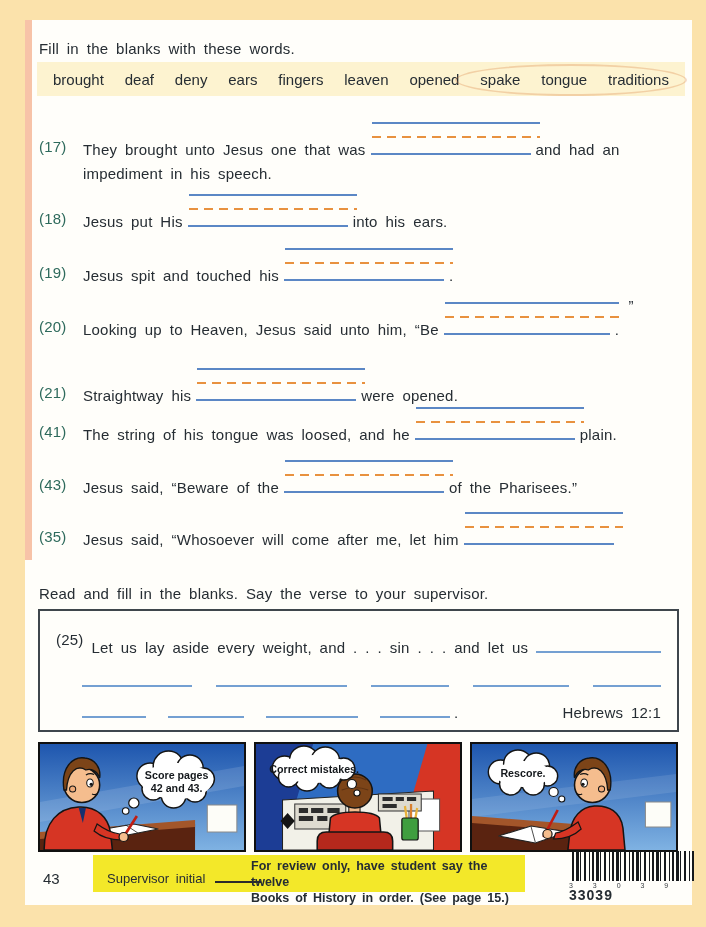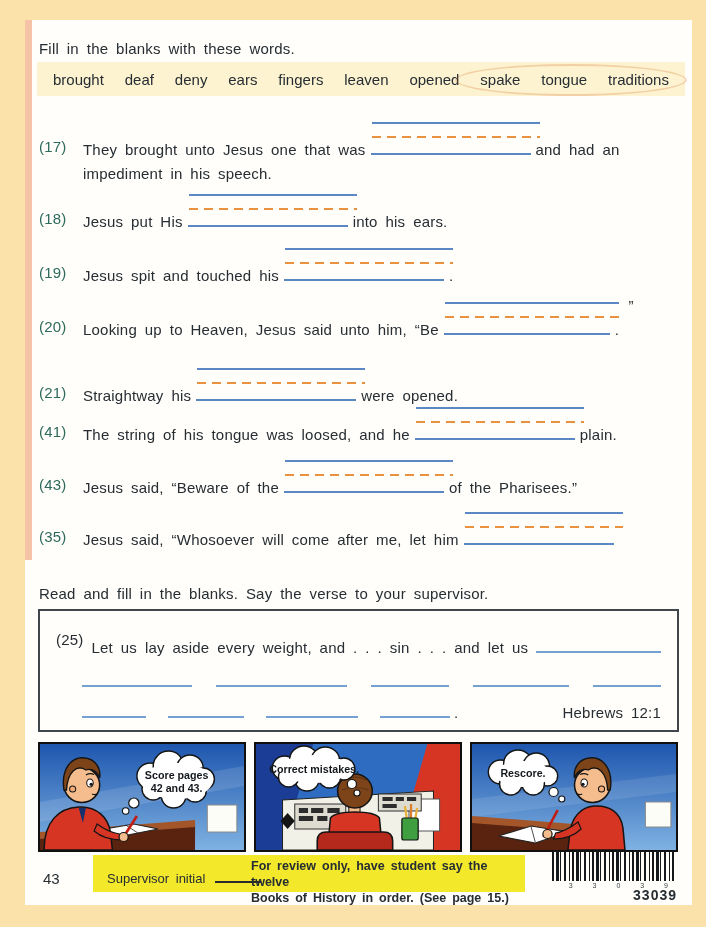--- a/index.html
+++ b/index.html
@@ -45,21 +45,21 @@
   .comics{position:absolute;left:13px;top:722px;display:flex;gap:8px;}
   .panel{width:208px;height:110px;border:2px solid #101010;background:#2e6cc2;}
   .panel svg{display:block;width:100%;height:100%;}
   .bubble-txt{font-family:"Liberation Sans","DejaVu Sans",sans-serif;font-size:10.5px;font-weight:700;fill:#14181c;}
 
   .page-num{position:absolute;left:18px;top:850px;font-size:15px;font-weight:500;}
   .super-box{position:absolute;left:68px;top:835px;width:432px;height:37px;background:var(--hl);}
   .sup-left{position:absolute;left:14px;bottom:6px;font-size:13px;font-weight:500;word-spacing:3px;}
   .sup-line{display:inline-block;width:46px;border-bottom:2px solid #2b2b2b;height:10px;margin-left:10px;}
   .review{position:absolute;left:158px;top:3px;font-size:12.5px;font-weight:700;line-height:16px;word-spacing:2.5px;}
-  .barcode{position:absolute;left:524px;top:831px;width:128px;text-align:right;}
+  .barcode{position:absolute;left:544px;top:831px;width:128px;text-align:left;}
   .bars{height:30px;margin:0 3px;background:repeating-linear-gradient(90deg,
     #15181b 0 2px,transparent 2px 4px,#15181b 4px 7px,transparent 7px 8px,
     #15181b 8px 9px,transparent 9px 12px,#15181b 12px 14px,transparent 14px 17px,
     #15181b 17px 18px,transparent 18px 20px);}
   .bdigits{font-size:7px;letter-spacing:9px;color:#3a3f44;margin-top:1px;white-space:nowrap;}
   .bnum{font-size:14px;font-weight:700;letter-spacing:1px;margin-top:-2px;}
 </style>
 </head>
 <body>
 

